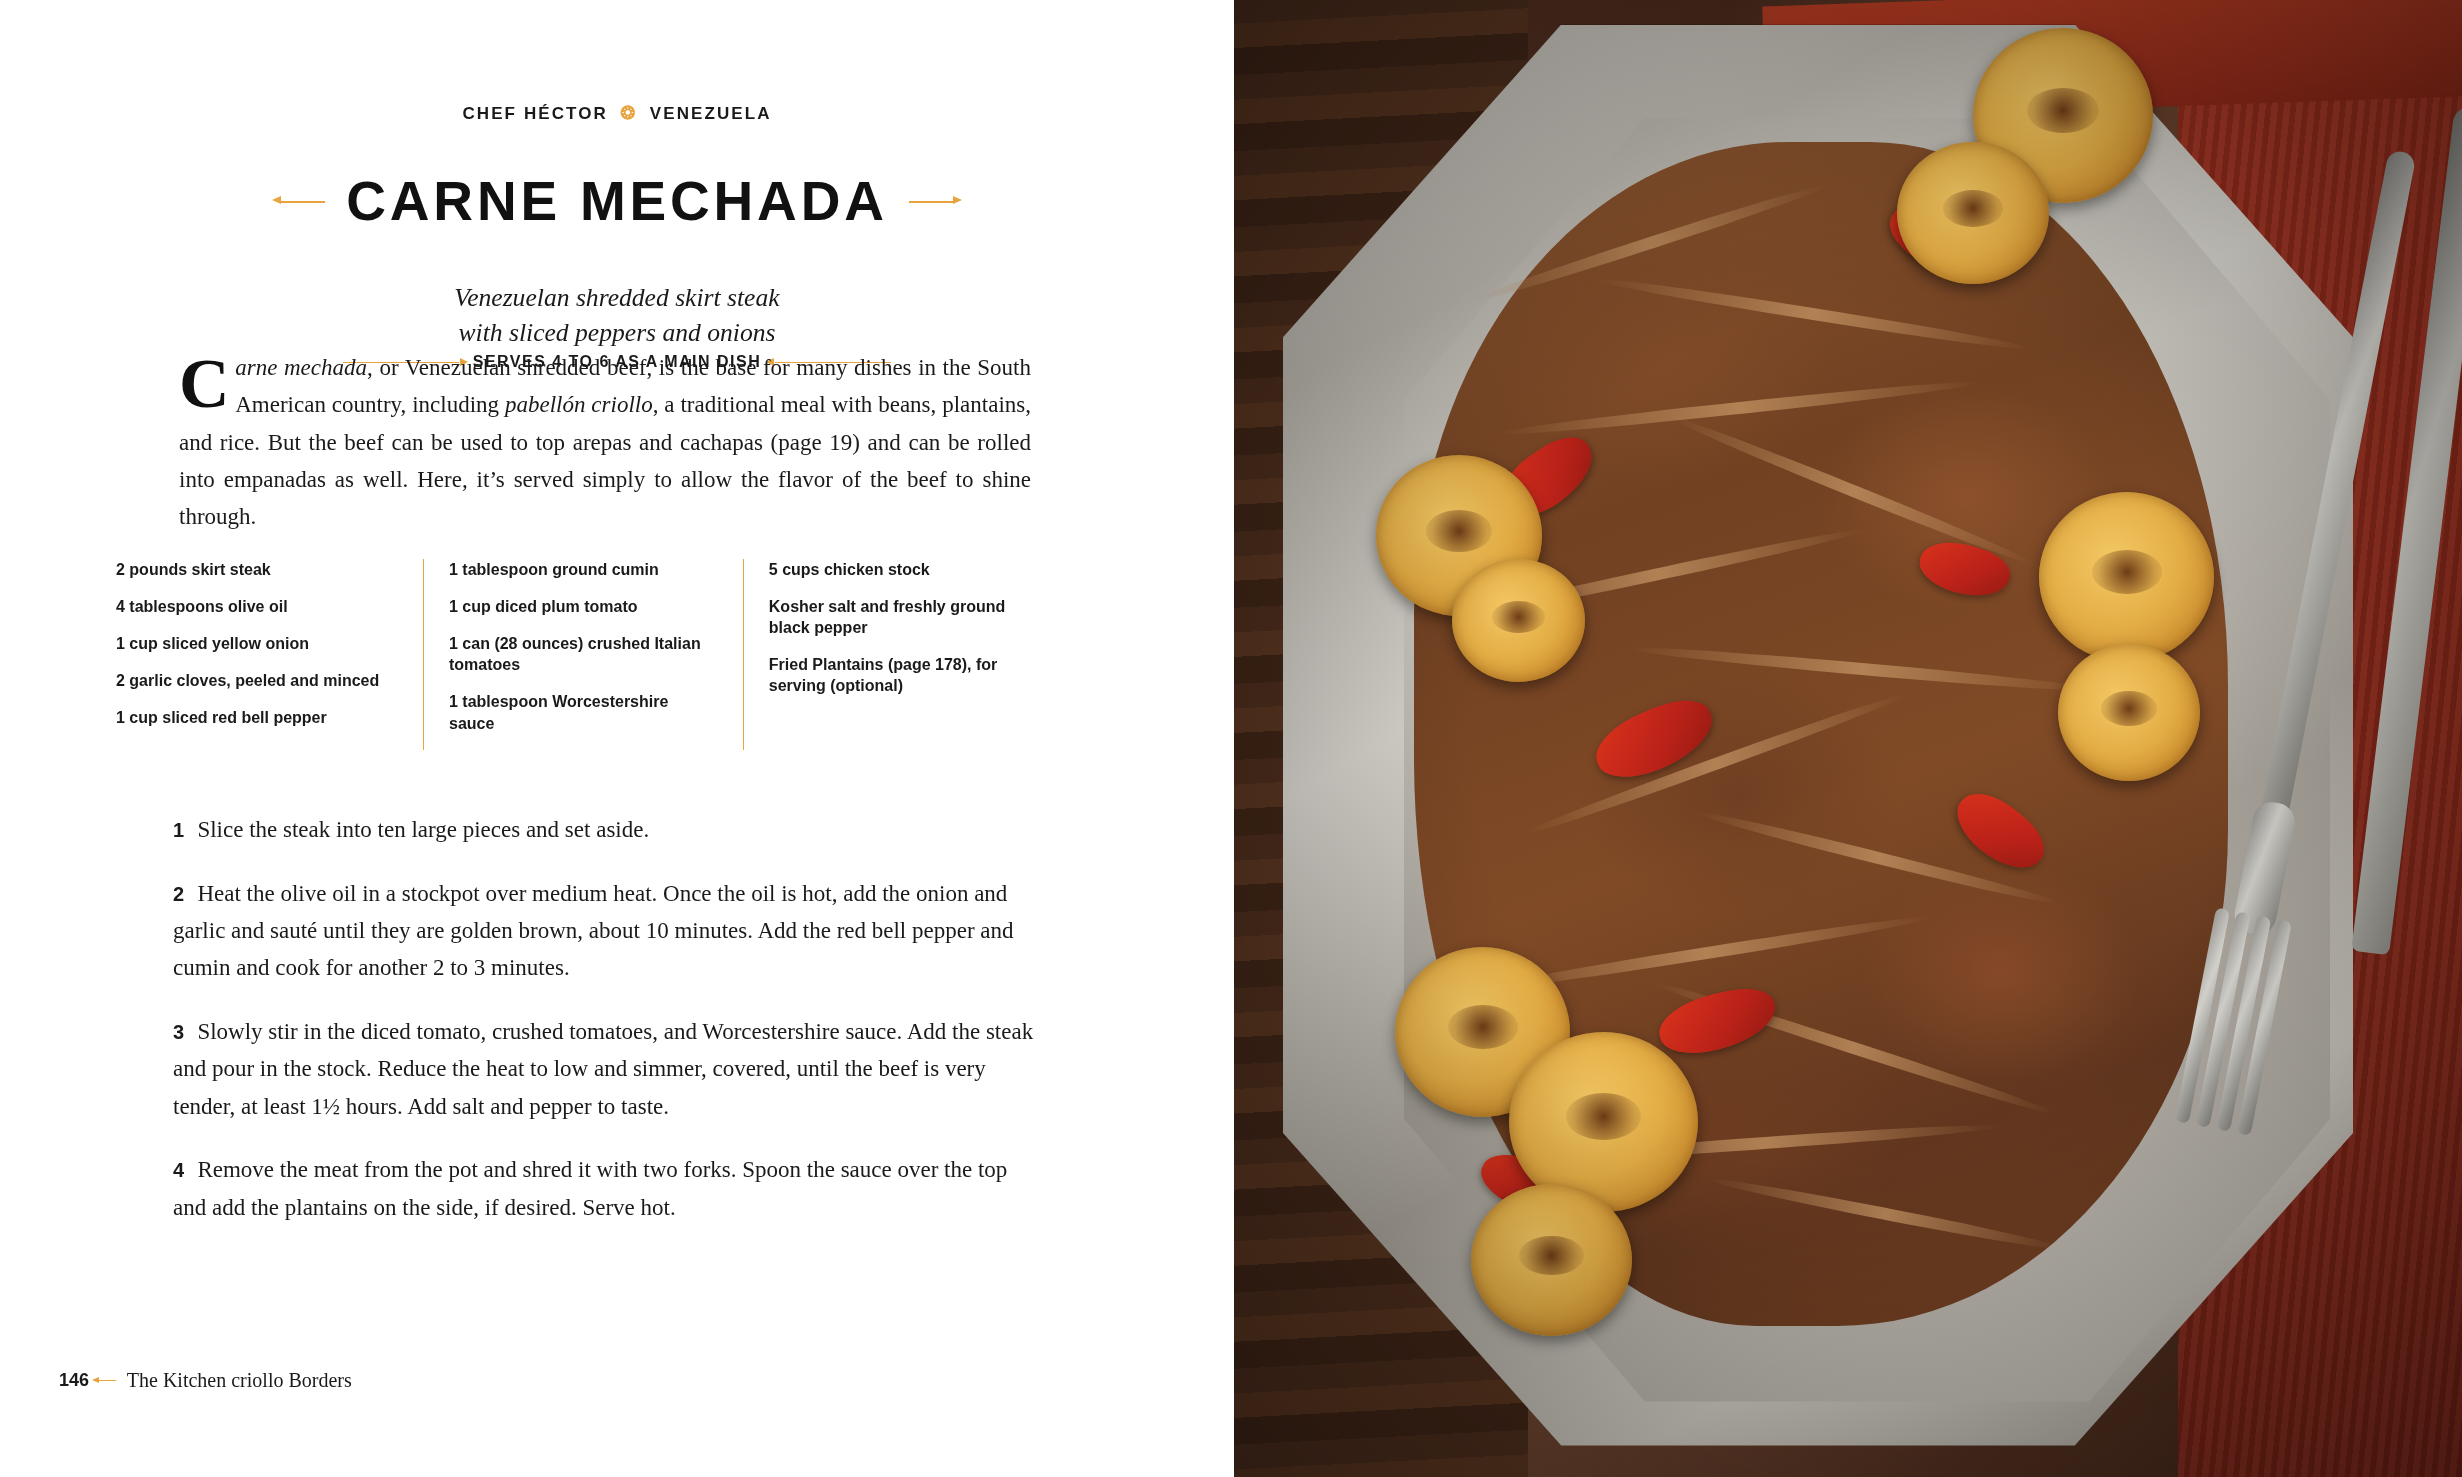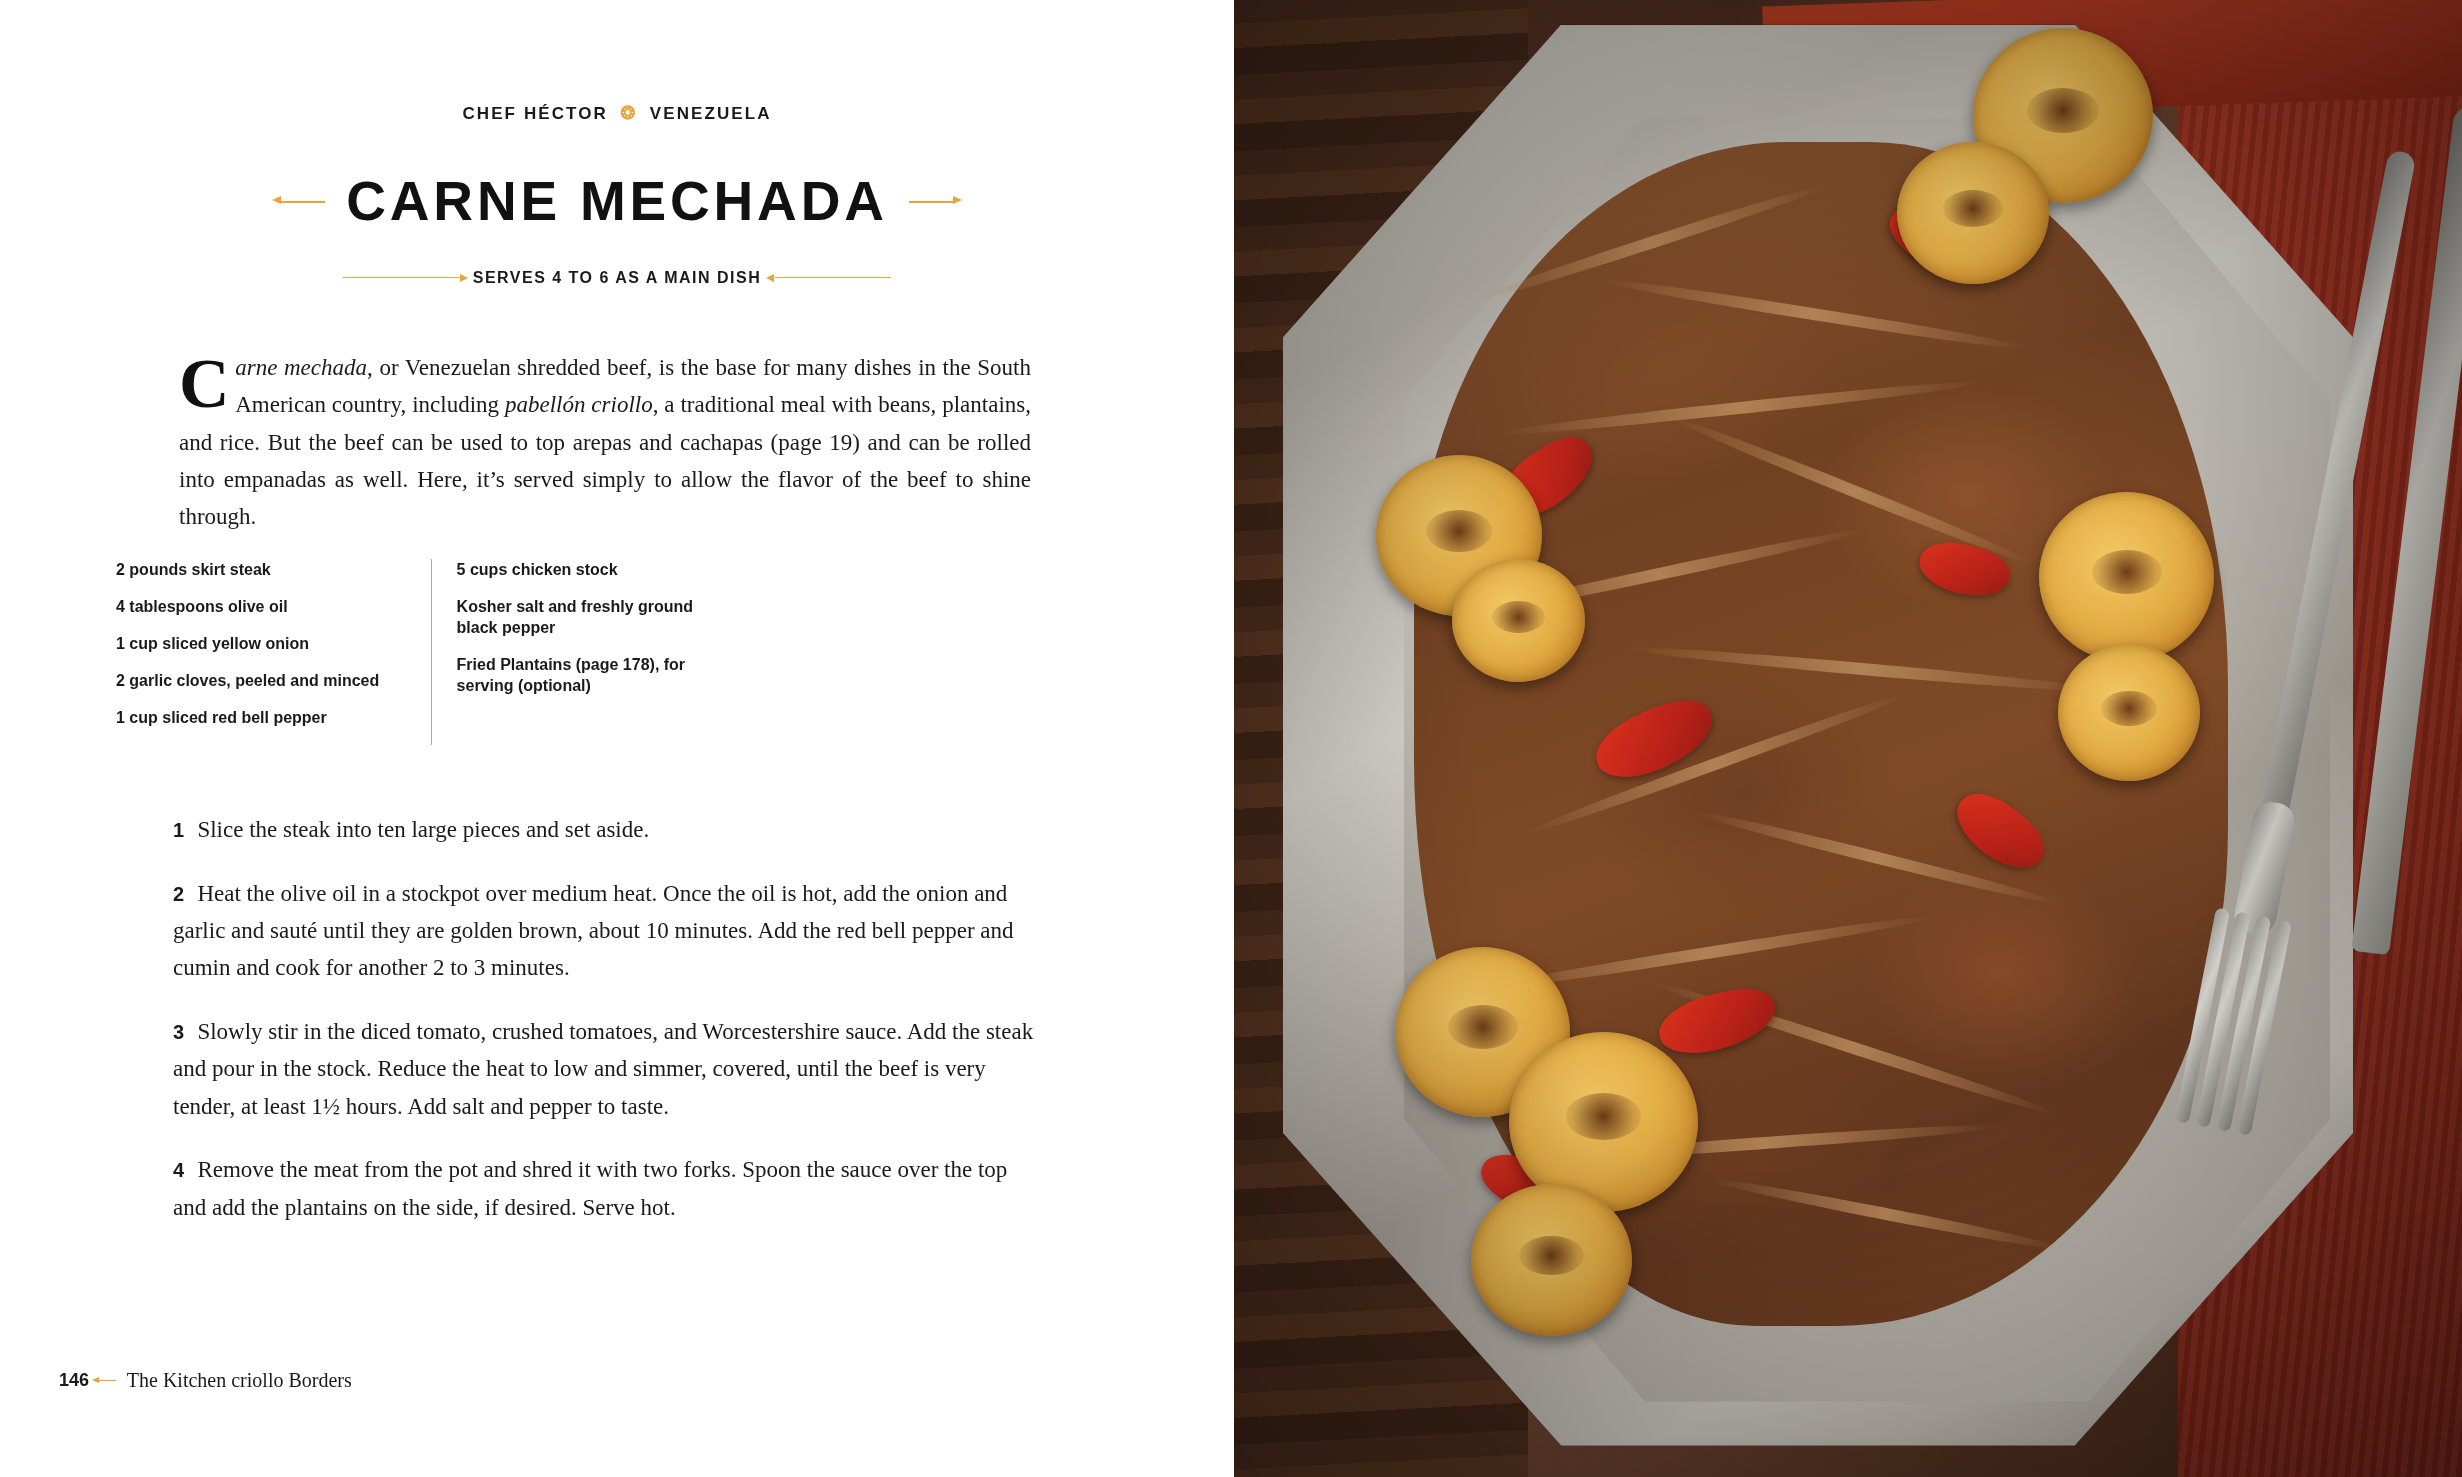--- a/index.html
+++ b/index.html
@@ -422,39 +422,49 @@
         <span class="star">❂</span>
         <span>VENEZUELA</span>
       </div>
 
       <div class="title-row">
         <span class="dash left"></span>
         <h1 class="recipe-title">CARNE MECHADA</h1>
         <span class="dash right"></span>
       </div>
 
+      <div class="subtitle">
+        <div>Venezuelan shredded skirt steak</div>
+        <div>with sliced peppers and onions</div>
+      </div>
 
       <div class="serves-row">
         <span class="rule left"></span>
         <span class="serves-text">SERVES 4 TO 6 AS A MAIN DISH</span>
         <span class="rule right"></span>
       </div>
     </div>
 
     <div class="intro">
       <span class="dropcap">C</span><span><em>arne mechada</em>, or Venezuelan shredded beef, is the base for many dishes in the South American country, including <em>pabellón criollo</em>, a traditional meal with beans, plantains, and rice. But the beef can be used to top arepas and cachapas (page 19) and can be rolled into empanadas as well. Here, it’s served simply to allow the flavor of the beef to shine through.</span>
     </div>
 
     <div class="ingredients">
       <div class="ing-col c1">
         <div class="ing">2 pounds skirt steak</div>
         <div class="ing">4 tablespoons olive oil</div>
         <div class="ing">1 cup sliced yellow onion</div>
         <div class="ing">2 garlic cloves, peeled and minced</div>
         <div class="ing">1 cup sliced red bell pepper</div>
+      </div>
+      <div class="ing-col c2">
+        <div class="ing">1 tablespoon ground cumin</div>
+        <div class="ing">1 cup diced plum tomato</div>
+        <div class="ing">1 can (28 ounces) crushed Italian tomatoes</div>
+        <div class="ing">1 tablespoon Worcestershire sauce</div>
       </div>
       <div class="ing-col c3">
         <div class="ing">5 cups chicken stock</div>
         <div class="ing">Kosher salt and freshly ground black pepper</div>
         <div class="ing">Fried Plantains (page 178), for serving (optional)</div>
       </div>
     </div>
 
     <div class="steps">
       <p class="step">

